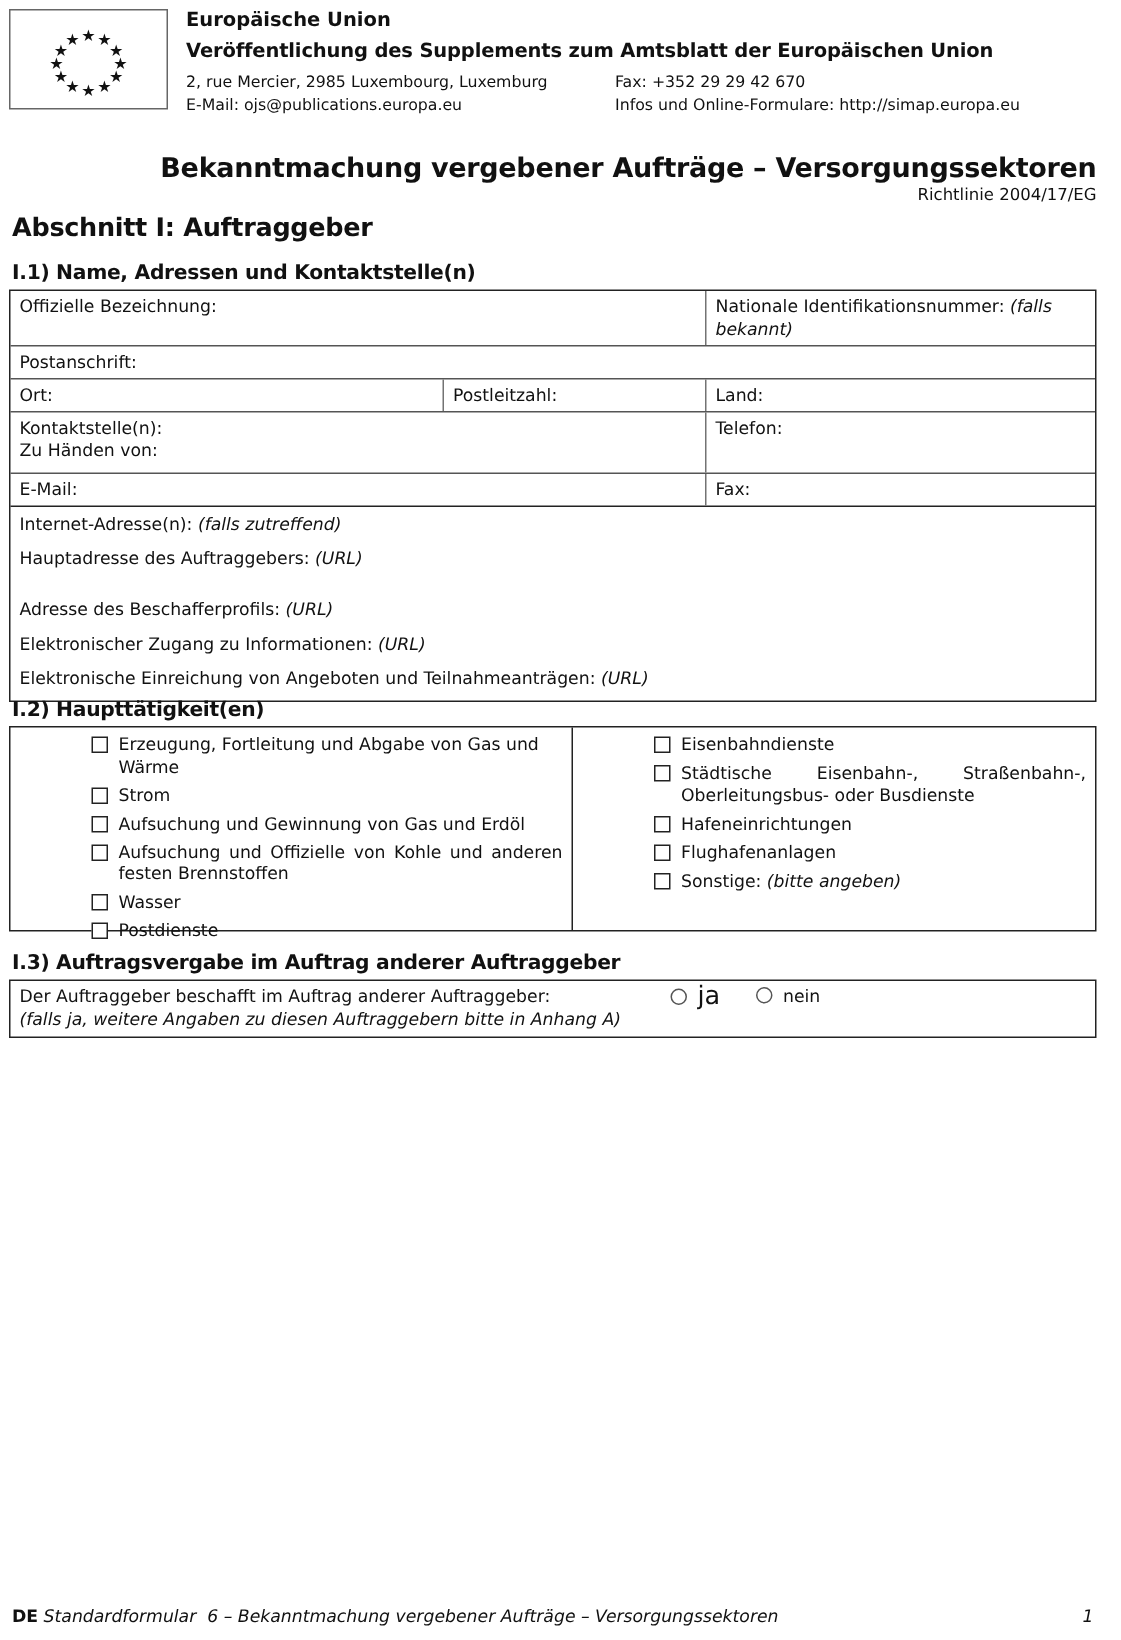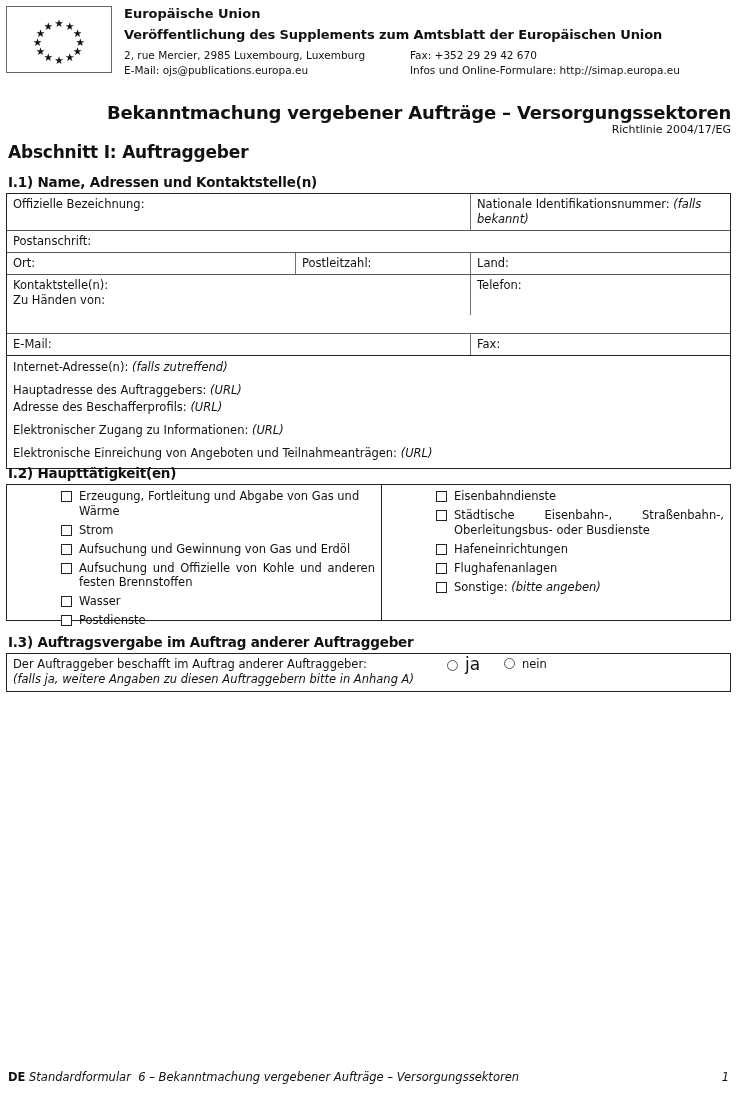--- a/index.html
+++ b/index.html
@@ -116,35 +116,35 @@
   </div>
   <div class="row" style="height:40px;">
     <div class="cell" style="width:463px;">
       <div>Kontaktstelle(n):</div>
       <div>Zu Händen von:</div>
     </div>
     <div class="cell" style="flex:1;">
       <span>Telefon:</span>
     </div>
   </div>
-  <div class="row" style="height:21px;margin-top:18px;">
+  <div class="row" style="height:21px;">
     <div class="cell" style="width:463px;">
       <span>E-Mail:</span>
     </div>
     <div class="cell" style="flex:1;">
       <span>Fax:</span>
     </div>
   </div>
   <div class="row" style="border-top:1px solid #222;">
     <div class="url-line" style="flex:1; padding-top:3px;">
       <div style="margin-bottom:6px;">
         <span>Internet-Adresse(n):</span>
         <span class="it">(falls zutreffend)</span>
       </div>
-      <div style="margin-bottom:0;">
+      <div style="margin-bottom:17px;">
         <span>Hauptadresse des Auftraggebers:</span>
         <span class="it">(URL)</span>
       </div>
       <div style="margin-bottom:6px;">
         <span>Adresse des Beschafferprofils:</span>
         <span class="it">(URL)</span>
       </div>
       <div style="margin-bottom:6px;">
         <span>Elektronischer Zugang zu Informationen:</span>
         <span class="it">(URL)</span>

